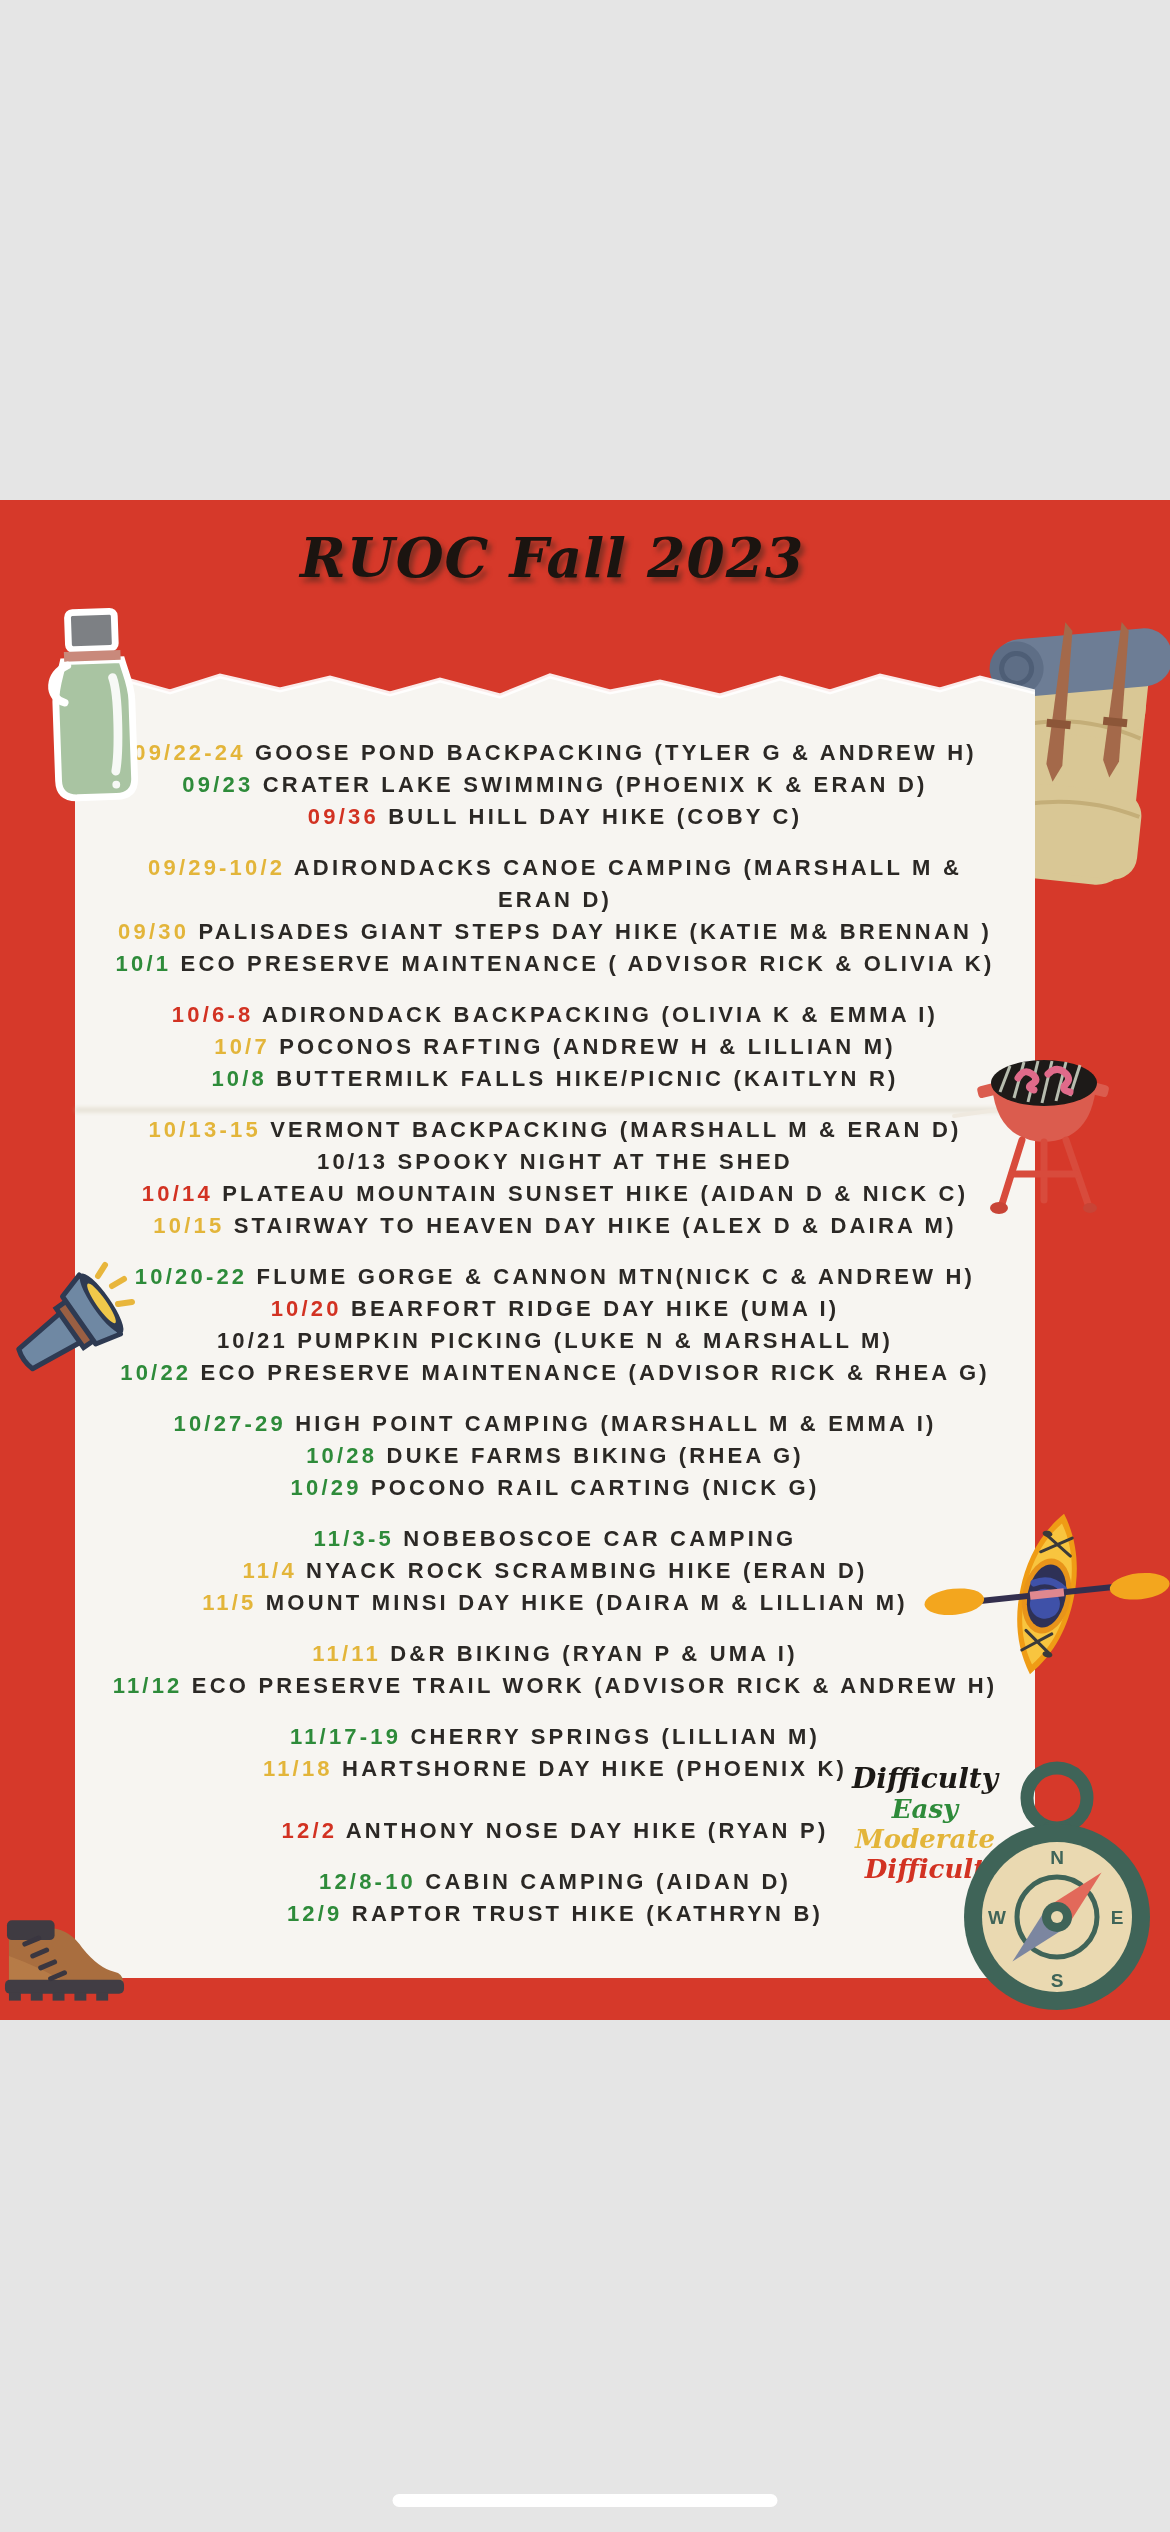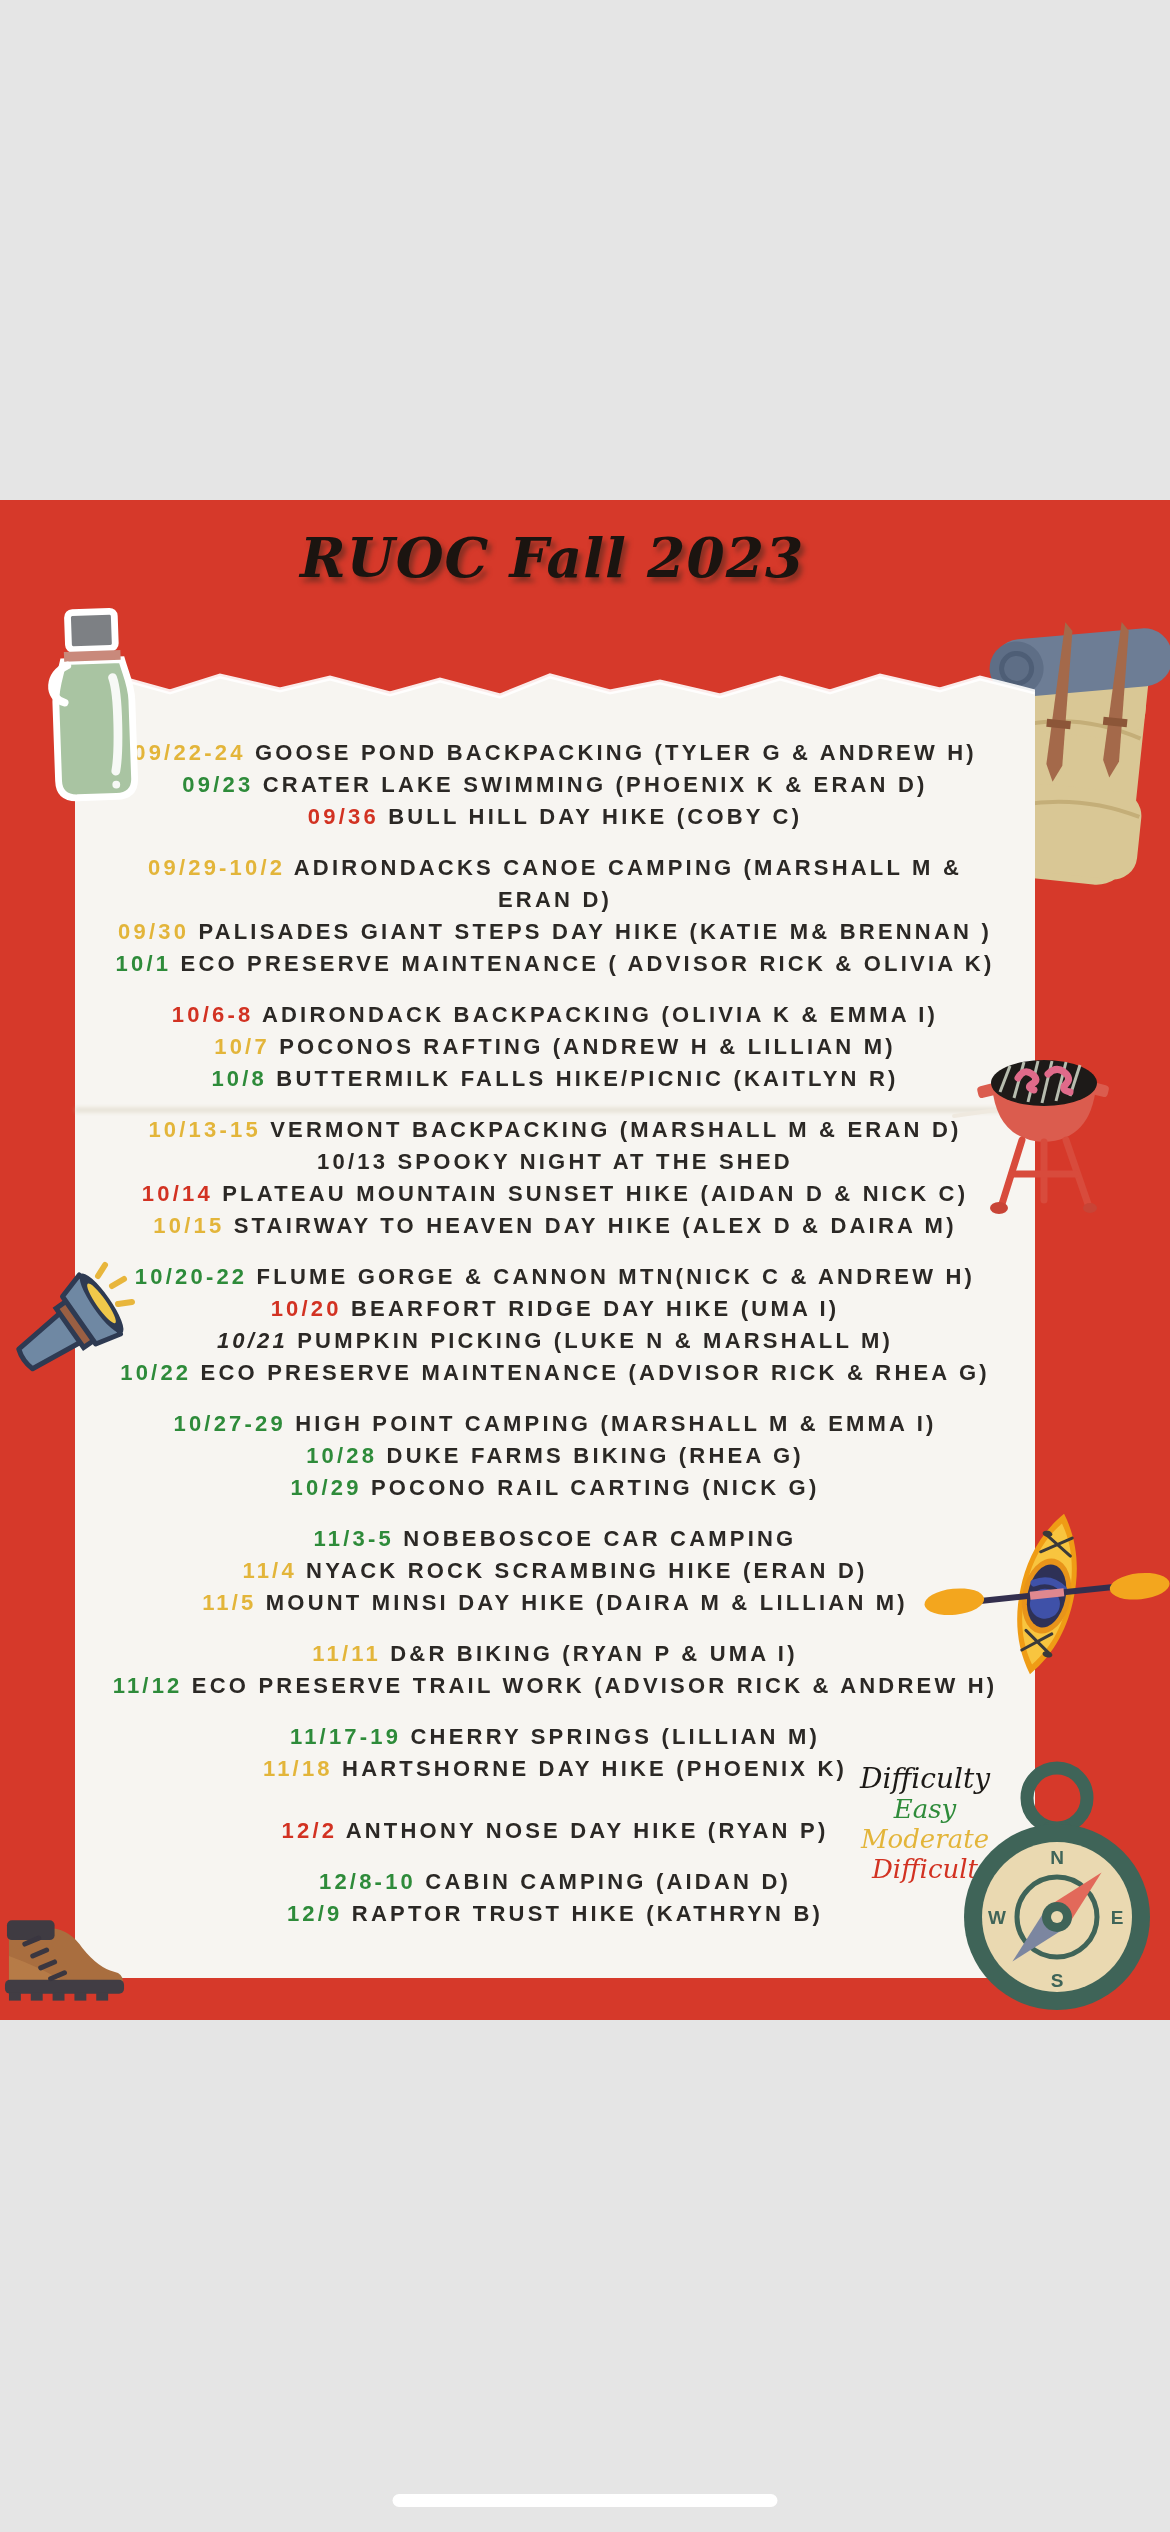--- a/index.html
+++ b/index.html
@@ -13,21 +13,21 @@
   .paper{position:absolute;left:75px;top:212px;width:960px;height:1266px;background:#f7f5f1;}
   .torn-edge{position:absolute;left:0;top:-44px;width:960px;height:45px;display:block;}
   .crease{position:absolute;left:0;top:396px;width:100%;height:4px;
     background:rgba(205,192,168,.45);filter:blur(2px);}
   .trip-list{position:absolute;left:0;top:25px;width:100%;text-align:center;}
   .trip-block{margin:0 5px 19px 5px;}
   .trip-line{font-size:22px;line-height:32px;font-weight:700;letter-spacing:3.2px;
     color:#2b2825;white-space:pre-line;}
   .trip-date{font-weight:700;}
   .legend{position:absolute;left:760px;top:1052px;width:180px;text-align:center;
-    font-family:"DejaVu Serif","Liberation Serif",serif;font-style:italic;font-weight:400;}
+    font-family:"DejaVu Serif","Liberation Serif",serif;font-style:italic;font-weight:700;}
   .legend-title{font-size:28px;line-height:30px;color:#1c1916;}
   .legend-item{font-size:26px;line-height:30px;}
   .icon{position:absolute;}
   .home-indicator{position:absolute;left:50%;bottom:25px;transform:translateX(-50%);
     width:385px;height:13px;border-radius:8px;background:#fff;}
 </style>
 </head>
 <body>
 
 <div class="screen">
@@ -86,21 +86,21 @@
           </div>
           <div class="trip-block">
             <div class="trip-line"><span class="trip-date" style="color: rgb(227, 181, 58);">10/13-15</span><span> VERMONT BACKPACKING (MARSHALL M &amp; ERAN D)</span></div>
             <div class="trip-line"><span class="trip-date" style="color: rgb(43, 40, 37);">10/13</span><span> SPOOKY NIGHT AT THE SHED</span></div>
             <div class="trip-line"><span class="trip-date" style="color: rgb(210, 50, 34);">10/14</span><span> PLATEAU MOUNTAIN SUNSET HIKE (AIDAN D &amp; NICK C)</span></div>
             <div class="trip-line"><span class="trip-date" style="color: rgb(227, 181, 58);">10/15</span><span> STAIRWAY TO HEAVEN DAY HIKE (ALEX D &amp; DAIRA M)</span></div>
           </div>
           <div class="trip-block">
             <div class="trip-line"><span class="trip-date" style="color: rgb(46, 139, 58);">10/20-22</span><span> FLUME GORGE &amp; CANNON MTN(NICK C &amp; ANDREW H)</span></div>
             <div class="trip-line"><span class="trip-date" style="color: rgb(210, 50, 34);">10/20</span><span> BEARFORT RIDGE DAY HIKE (UMA I)</span></div>
-            <div class="trip-line"><span class="trip-date" style="color: rgb(43, 40, 37); font-style: italic;">10/21</span><span> PUMPKIN PICKING (LUKE N &amp; MARSHALL M)</span></div>
+            <div class="trip-line"><span class="trip-date" style="color: rgb(43, 40, 37);">10/21</span><span> PUMPKIN PICKING (LUKE N &amp; MARSHALL M)</span></div>
             <div class="trip-line"><span class="trip-date" style="color: rgb(46, 139, 58);">10/22</span><span> ECO PRESERVE MAINTENANCE (ADVISOR RICK &amp; RHEA G)</span></div>
           </div>
           <div class="trip-block">
             <div class="trip-line"><span class="trip-date" style="color: rgb(46, 139, 58);">10/27-29</span><span> HIGH POINT CAMPING (MARSHALL M &amp; EMMA I)</span></div>
             <div class="trip-line"><span class="trip-date" style="color: rgb(46, 139, 58);">10/28</span><span> DUKE FARMS BIKING (RHEA G)</span></div>
             <div class="trip-line"><span class="trip-date" style="color: rgb(46, 139, 58);">10/29</span><span> POCONO RAIL CARTING (NICK G)</span></div>
           </div>
           <div class="trip-block">
             <div class="trip-line"><span class="trip-date" style="color: rgb(46, 139, 58);">11/3-5</span><span> NOBEBOSCOE CAR CAMPING</span></div>
             <div class="trip-line"><span class="trip-date" style="color: rgb(227, 181, 58);">11/4</span><span> NYACK ROCK SCRAMBING HIKE (ERAN D)</span></div>

